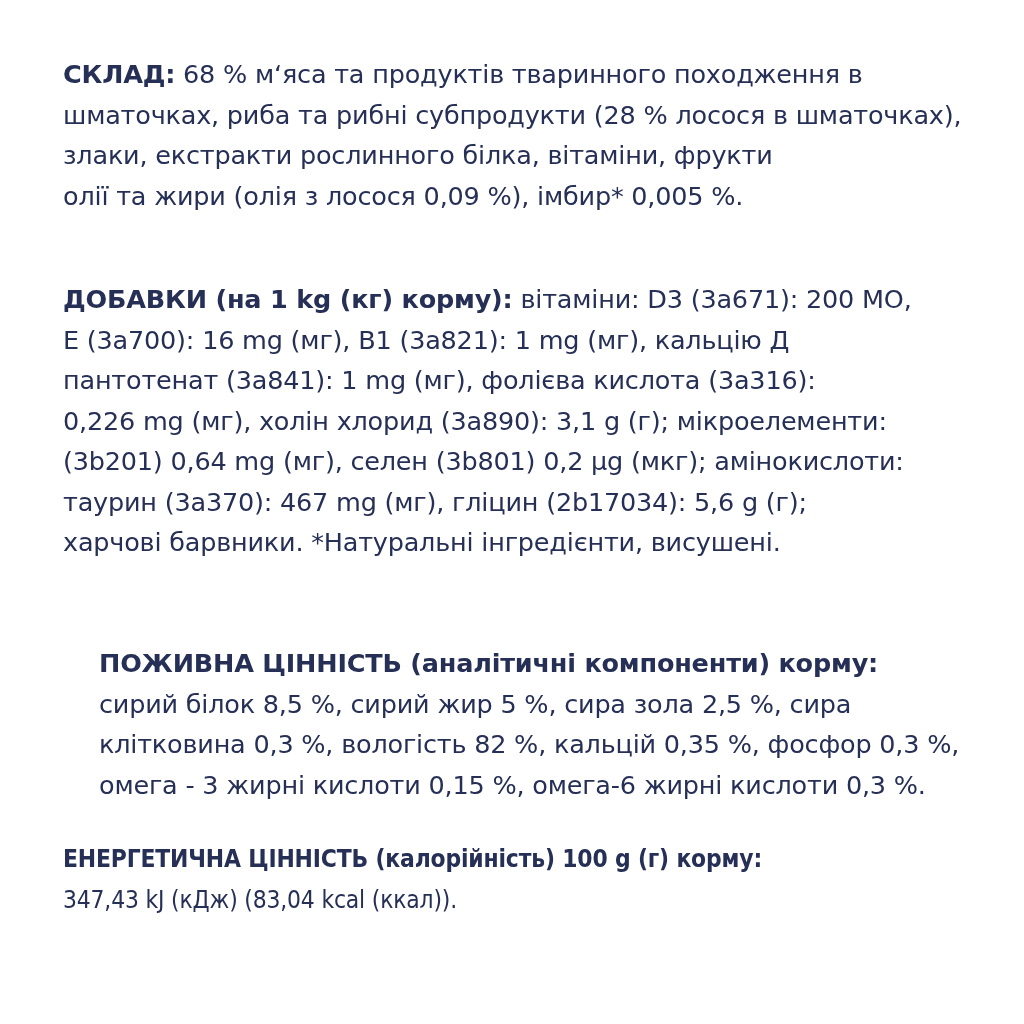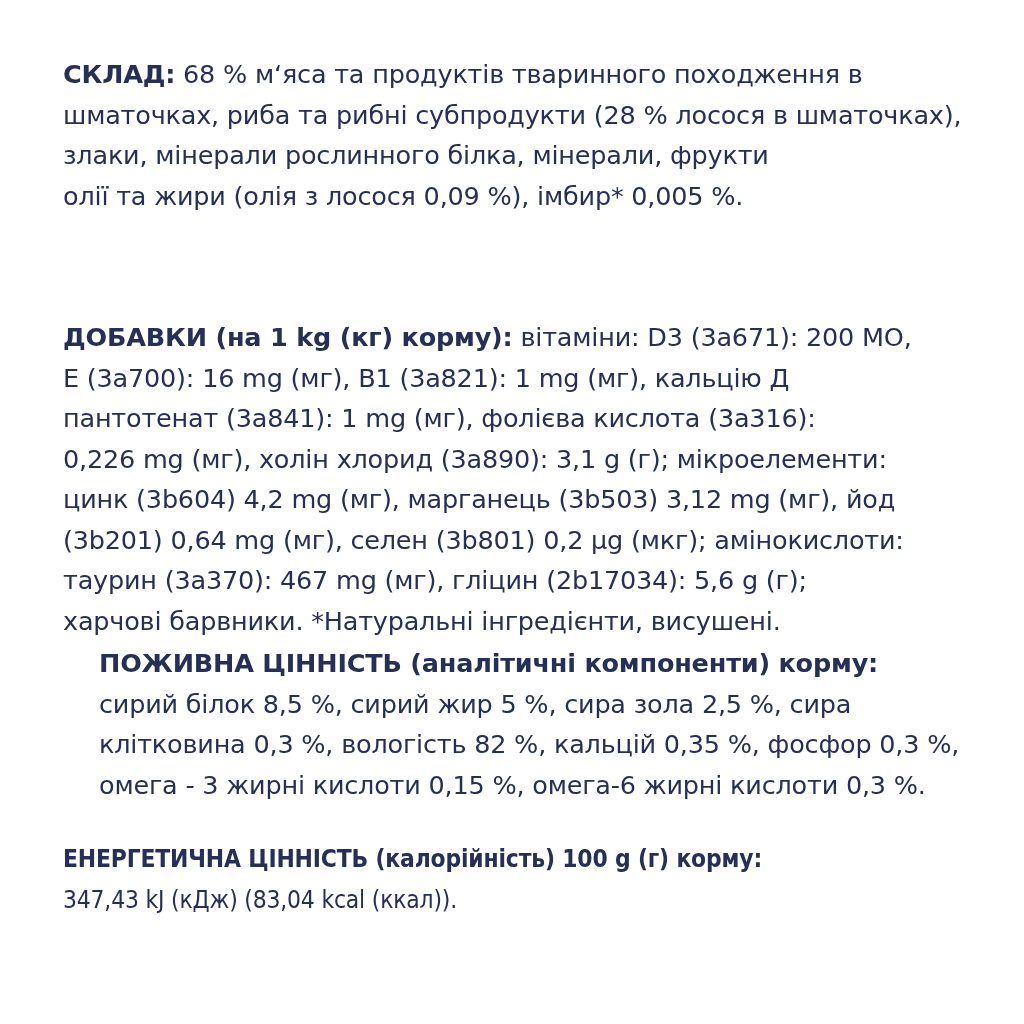--- a/index.html
+++ b/index.html
@@ -9,41 +9,40 @@
     position: relative;
   }
   .para {
     position: absolute; left: 63px; width: 940px;
     font-size: 25.5px; line-height: 40.5px; letter-spacing: -0.2px;
     white-space: nowrap;
   }
   .line { display: block; height: 40.5px; }
   .b { font-weight: bold; }
   #sec1 { top: 54px; }
-  #sec2 { top: 279px; margin-top: 38px; }
+  #sec2 { top: 279px; }
   #sec3 { top: 643px; margin-left: 36px; }
   #sec4 { top: 838px; }
   #sec4 .line { transform: scaleX(0.86); transform-origin: left center; }
 </style>
 </head>
 <body>
 
 <div class="para" id="sec1">
   <span class="line"><span class="b">СКЛАД:</span><span> 68 % м‘яса та продуктів тваринного походження в</span></span>
   <span class="line">шматочках, риба та рибні субпродукти (28 % лосося в шматочках),</span>
-  <span class="line">злаки, мінерали рослинного білка, мінерали, фрукти</span>
+  <span class="line">злаки, екстракти рослинного білка, вітаміни, фрукти</span>
   <span class="line">олії та жири (олія з лосося 0,09 %), імбир* 0,005 %.</span>
 </div>
 
 <div class="para" id="sec2">
   <span class="line"><span class="b">ДОБАВКИ (на 1 kg (кг) корму):</span><span> вітаміни: D3 (3a671): 200 МО,</span></span>
   <span class="line">E (3a700): 16 mg (мг), B1 (3a821): 1 mg (мг), кальцію Д</span>
   <span class="line">пантотенат (3a841): 1 mg (мг), фолієва кислота (3a316):</span>
   <span class="line">0,226 mg (мг), холін хлорид (3a890): 3,1 g (г); мікроелементи:</span>
-  <span class="line">цинк (3b604) 4,2 mg (мг), марганець (3b503) 3,12 mg (мг), йод</span>
   <span class="line">(3b201) 0,64 mg (мг), селен (3b801) 0,2 µg (мкг); амінокислоти:</span>
   <span class="line">таурин (3a370): 467 mg (мг), гліцин (2b17034): 5,6 g (г);</span>
   <span class="line">харчові барвники. *Натуральні інгредієнти, висушені.</span>
 </div>
 
 <div class="para" id="sec3">
   <span class="line b">ПОЖИВНА ЦІННІСТЬ (аналітичні компоненти) корму:</span>
   <span class="line">сирий білок 8,5 %, сирий жир 5 %, сира зола 2,5 %, сира</span>
   <span class="line">клітковина 0,3 %, вологість 82 %, кальцій 0,35 %, фосфор 0,3 %,</span>
   <span class="line">омега - 3 жирні кислоти 0,15 %, омега-6 жирні кислоти 0,3 %.</span>

